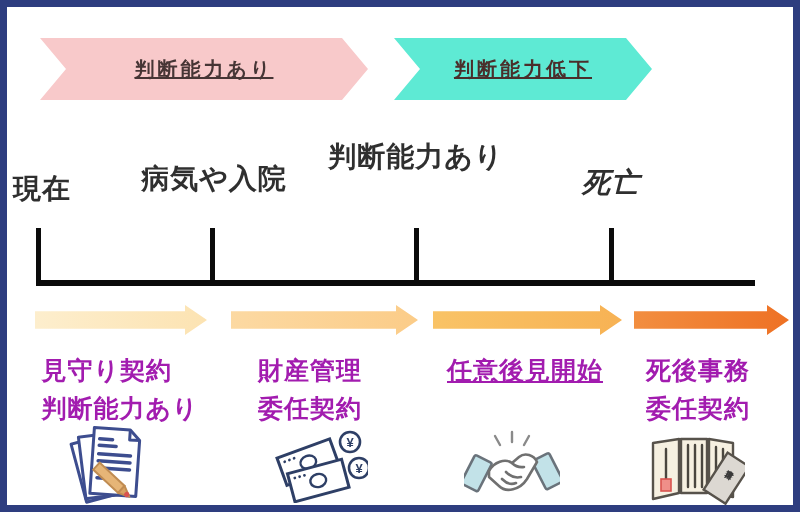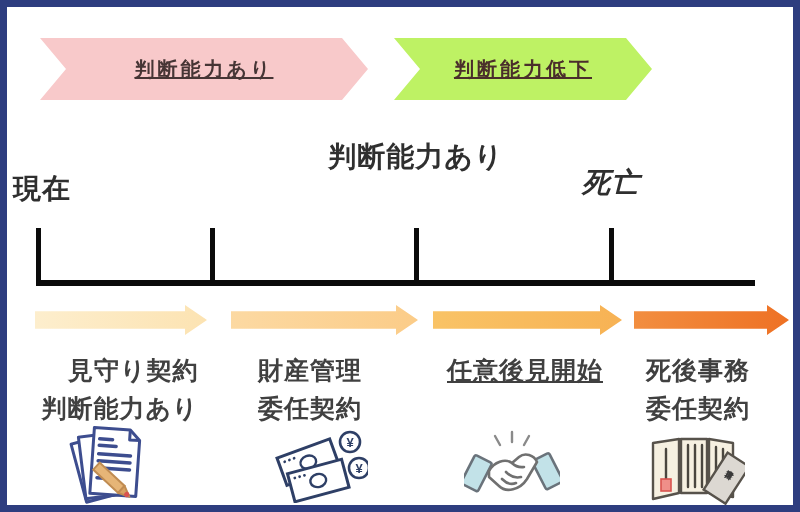--- a/index.html
+++ b/index.html
@@ -9,21 +9,21 @@
     font-family:"Liberation Sans","DejaVu Sans",sans-serif;
   }
   
   .banner{
     position:absolute;top:31px;height:62px;display:flex;align-items:center;justify-content:center;
     font-size:20px;font-weight:bold;letter-spacing:3px;
     clip-path:polygon(0 0, calc(100% - 26px) 0, 100% 50%, calc(100% - 26px) 100%, 0 100%, 26px 50%);
     text-decoration:underline;
   }
   .banner-1{left:33px;width:328px;background:#f8c9ca;color:#463535;}
-  .banner-2{left:387px;width:258px;background:#bef264;color:#4a2e2b;}
+  .banner-2{left:387px;width:258px;background:#5eead4;color:#4a2e2b;}
   
   .milestone{
     position:absolute;transform:translateX(-50%);text-align:center;white-space:nowrap;
     font-size:28px;font-weight:bold;color:#2f2f2f;line-height:44px;letter-spacing:1px;
   }
   .m1{left:35px;top:160px;}
   .m2{left:207px;top:150px;}
   .m3{left:409px;top:128px;}
   .m4{left:604px;top:154px;font-style:italic;}
   .milestone span{display:block;}
@@ -35,22 +35,22 @@
   .arrow{
     position:absolute;top:298px;height:30px;
     clip-path:polygon(0 21%, calc(100% - 22px) 21%, calc(100% - 22px) 0, 100% 50%, calc(100% - 22px) 100%, calc(100% - 22px) 79%, 0 79%);
   }
   .a1{left:28px;width:172px;background:linear-gradient(90deg,#fdeecd,#fce3b2);}
   .a2{left:224px;width:187px;background:linear-gradient(90deg,#fcd9a2,#fbcc88);}
   .a3{left:426px;width:189px;background:linear-gradient(90deg,#f9c366,#f7b254);}
   .a4{left:627px;width:155px;background:linear-gradient(90deg,#f28e40,#ee7124);}
   
   .phase-label{
-    position:absolute;top:344px;transform:translateX(-50%);text-align:right;white-space:nowrap;
-    font-size:25px;font-weight:bold;color:#404040;line-height:38px;letter-spacing:1px;
+    position:absolute;top:344px;transform:translateX(-50%);text-align:left;white-space:nowrap;
+    font-size:25px;font-weight:bold;color:#a21caf;line-height:38px;letter-spacing:1px;
   }
   .p1{left:113px;} .p2{left:303px;} .p3{left:518px;text-decoration:underline;} .p4{left:691px;}
   .phase-label span{display:block;}
   
   .icon{position:absolute;}
   .i1{left:57px;top:414px;}
   .i2{left:265px;top:420px;}
   .i3{left:457px;top:420px;}
   .i4{left:638px;top:420px;}
 </style>
@@ -61,20 +61,23 @@
 
   <div class="banner banner-1">
     <span>判断能力あり</span>
   </div>
   <div class="banner banner-2">
     <span>判断能力低下</span>
   </div>
 
   <div class="milestone m1">
     <span>現在</span>
+  </div>
+  <div class="milestone m2">
+    <span>病気や入院</span>
   </div>
   <div class="milestone m3">
     <span>判断能力あり</span>
   </div>
   <div class="milestone m4">
     <span>死亡</span>
   </div>
 
   <div class="tick t1"></div>
   <div class="tick t2"></div>

